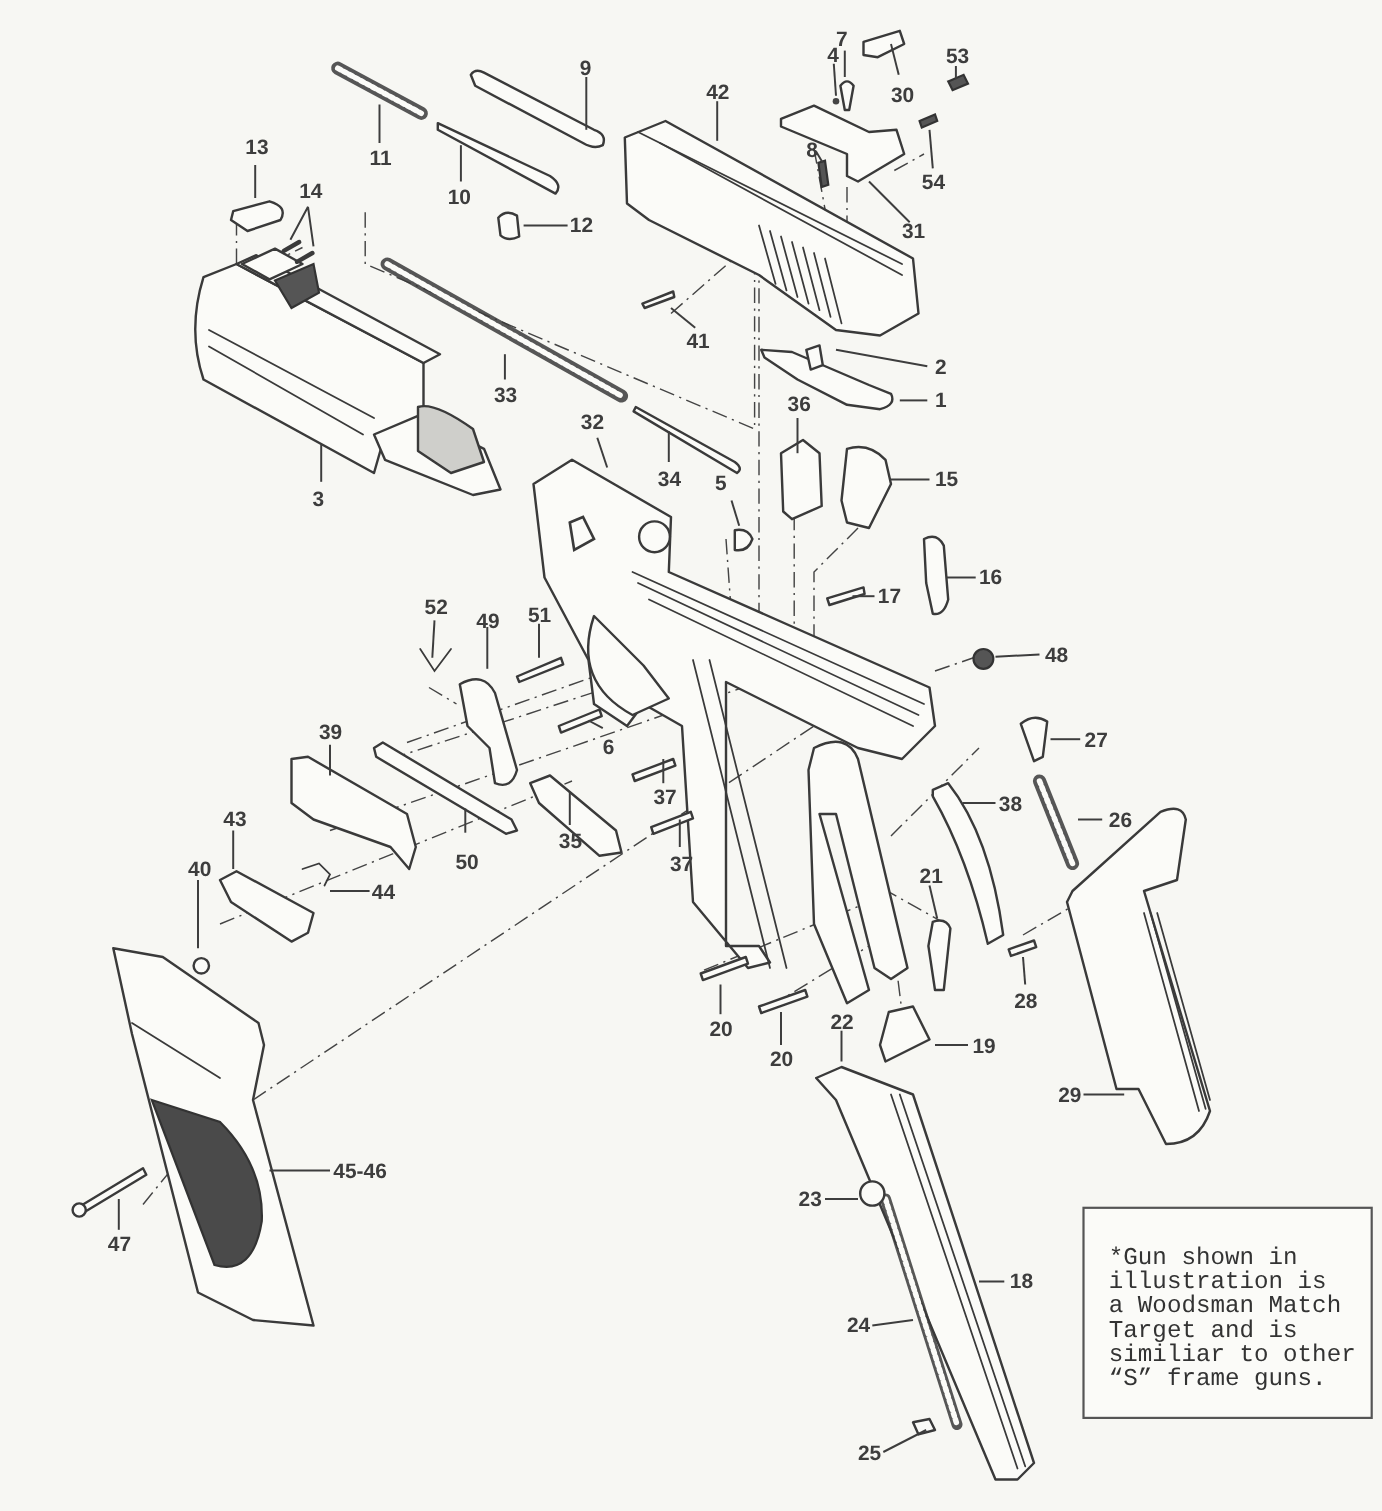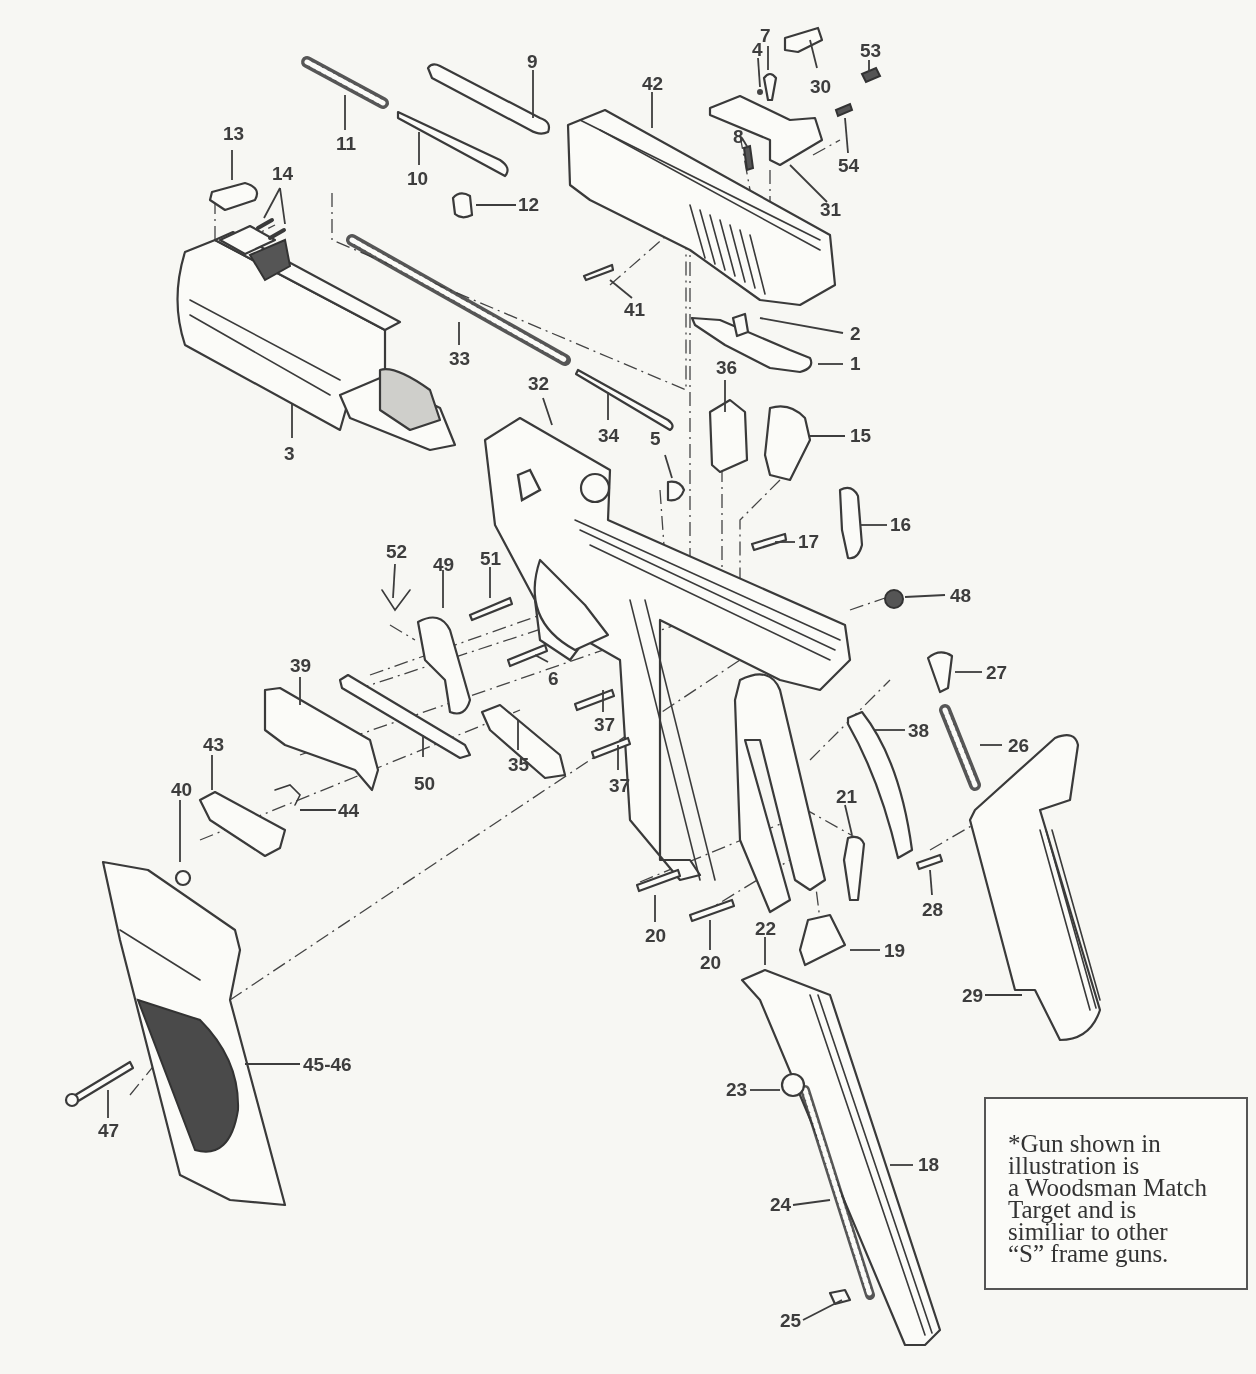--- a/index.html
+++ b/index.html
@@ -7,21 +7,21 @@
   #diagram { position: absolute; left: 0; top: 0; width: 1256px; height: 1374px; }
   .part { fill: #fbfbf8; stroke: #3a3a3a; stroke-width: 2.2; stroke-linejoin: round; stroke-linecap: round; }
   .part-dark { fill: #555; stroke: #333; stroke-width: 2; }
   .line { fill: none; stroke: #3a3a3a; stroke-width: 1.6; stroke-linecap: round; }
   .dash { fill: none; stroke: #444; stroke-width: 1.3; stroke-dasharray: 14 5 2 5; }
   .spring { fill: none; stroke: #3a3a3a; stroke-width: 9; stroke-dasharray: 3 3; stroke-linecap: round; }
   .spring-outline { fill: none; stroke: #3a3a3a; stroke-width: 12; stroke-linecap: round; opacity: 0.85; }
   .callout-label { font-family: "Liberation Sans", sans-serif; font-weight: bold; font-size: 19px; fill: #3d3d3d; transform-origin: center; }
   .leader { fill: none; stroke: #3d3d3d; stroke-width: 1.8; }
   .note-box { position: absolute; left: 984px; top: 1097px; width: 264px; height: 193px; border: 2px solid #555; box-sizing: border-box; background: #fbfbf8; }
-  .note-text { position: absolute; left: 22px; top: 34px; width: 235px; font-family: Liberation Serif, serif; font-size: 25px; line-height: 22px; color: #333; white-space: pre-line; }
+  .note-text { position: absolute; left: 22px; top: 34px; width: 235px; font-family: Liberation Mono, monospace; font-size: 22px; line-height: 22px; color: #333; white-space: pre-line; }
 </style>
 </head>
 <body>
 
 <svg id="diagram" viewBox="0 0 1256 1374" xmlns="http://www.w3.org/2000/svg">
 
   <g>
     <path class="dash" d="M332 193 L332 240 L686 390 L686 196"></path>
     <path class="dash" d="M610 285 L690 215"></path>
     <path class="dash" d="M740 135 L760 245"></path>

